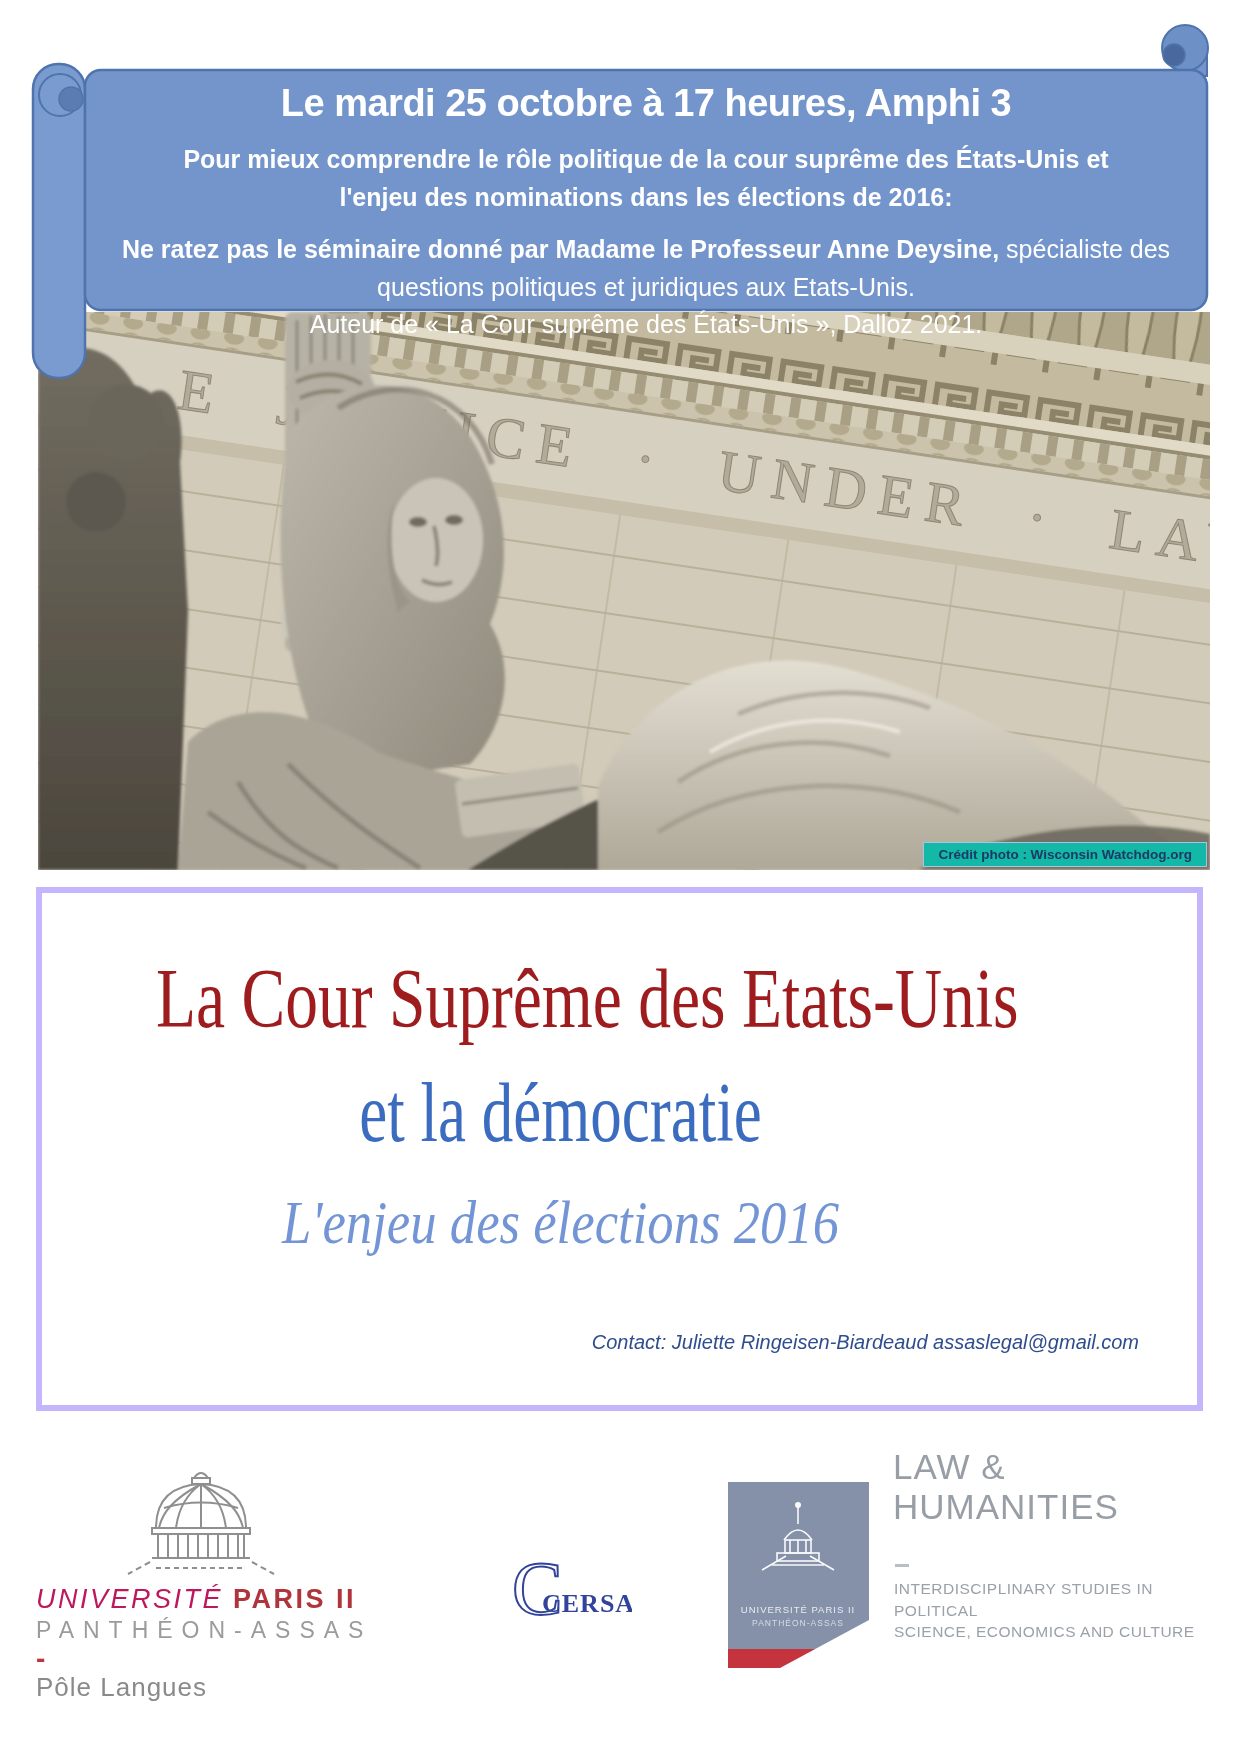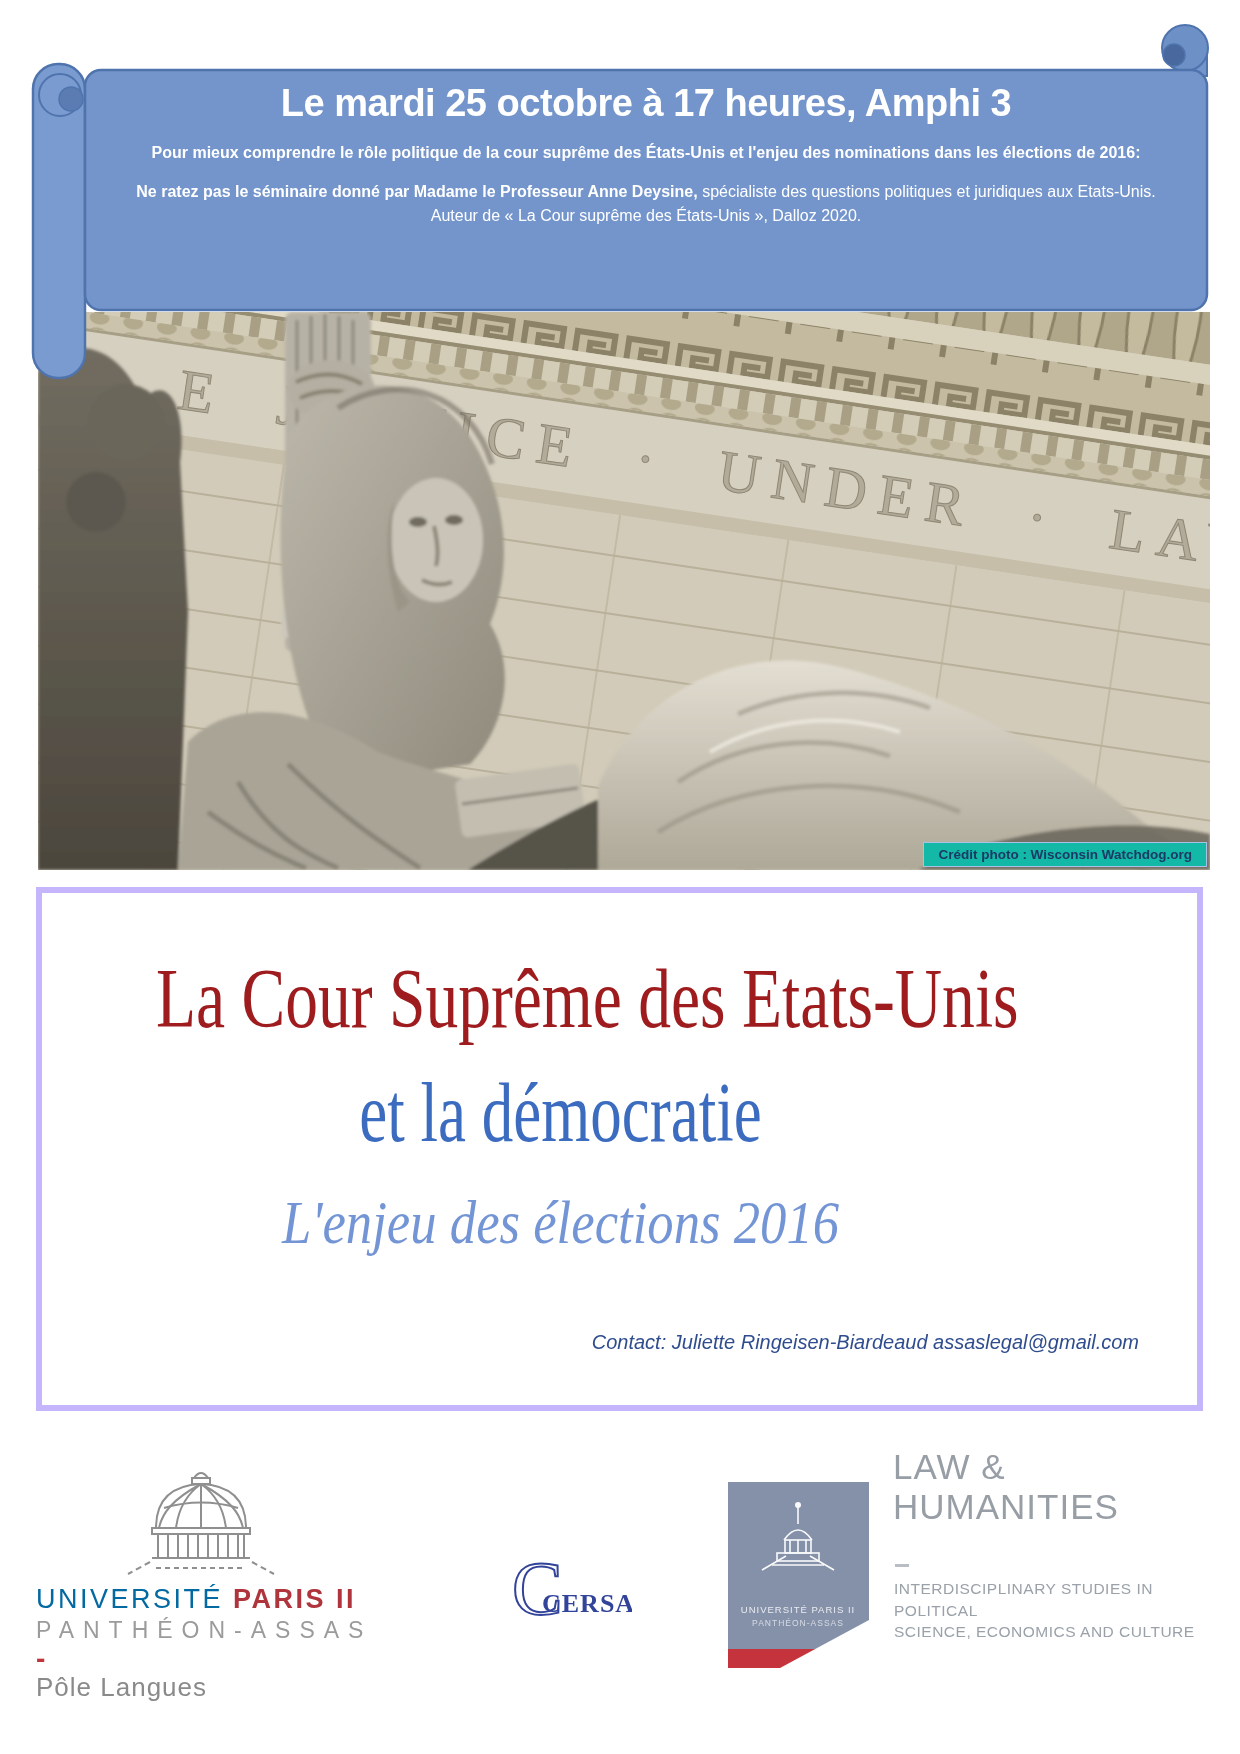--- a/index.html
+++ b/index.html
@@ -3,21 +3,21 @@
 <meta charset="utf-8">
 <style>
   html,body{margin:0;padding:0;background:#ffffff;}
   .page{position:relative;width:1240px;height:1754px;background:#ffffff;overflow:hidden;
         font-family:"Liberation Sans",sans-serif;}
   
   .banner-svg{position:absolute;left:20px;top:12px;width:1200px;height:372px;z-index:3;}
   .banner-content{position:absolute;left:85px;top:70px;width:1122px;height:286px;z-index:4;
         text-align:center;color:#ffffff;}
   .banner-title{margin-top:12px;font-size:38px;font-weight:700;letter-spacing:-.5px;}
-  .banner-p{margin:16px auto 0;font-size:16px;font-weight:600;line-height:1.5;max-width:1010px;}
+  .banner-p{margin:16px auto 0;font-size:25px;font-weight:600;line-height:1.5;max-width:1010px;}
   .banner-p2{max-width:1065px;margin-top:15px;}
   .banner-p .b{font-weight:700;}
   .banner-p .r{font-weight:500;}
   .banner-p3{margin-top:0;font-weight:500;}
   
   .photo{position:absolute;left:38px;top:312px;width:1172px;height:558px;z-index:1;overflow:hidden;}
   .photo svg{display:block;width:100%;height:100%;}
   .credit{position:absolute;right:3px;bottom:3px;background:#14b8a6;border:1px solid #a9c1e6;
         color:#1b3a66;font-size:13.5px;font-weight:700;padding:4px 14px;}
   
@@ -27,21 +27,21 @@
         font-family:"Liberation Serif",serif;white-space:nowrap;}
   .t-red{top:64px;font-size:84px;color:#9e1b1e;transform:scaleX(.78);}
   .t-blue{top:178px;font-size:84px;color:#3c6cbf;transform:scaleX(.75);}
   .t-light{top:298px;font-size:62px;font-style:italic;color:#7495d5;transform:scaleX(.85);}
   .contact{position:absolute;top:438px;left:0;right:58px;text-align:right;
         font-size:20px;font-style:italic;color:#2f4d8e;font-family:"Liberation Sans",sans-serif;}
   
   .logo-p2{position:absolute;left:28px;top:1450px;width:345px;z-index:2;}
   .logo-p2 .dome{display:block;margin:20px auto 6px;}
   .p2-line1{padding-left:8px;font-size:27px;letter-spacing:2.5px;font-weight:500;white-space:nowrap;}
-  .p2-gray{color:#0369a1;} .p2-red{color:#b0343c;font-weight:700;}
+  .p2-gray{color:#be185d;font-style:italic;} .p2-red{color:#b0343c;font-weight:700;}
   .p2-line2{padding-left:8px;margin-top:2px;font-size:23px;letter-spacing:9px;color:#9b9b9b;white-space:nowrap;}
   .p2-dash{padding-left:8px;margin-top:4px;font-size:28px;line-height:.8;font-weight:700;color:#c0343c;}
   .p2-line3{padding-left:8px;margin-top:2px;font-size:26px;letter-spacing:1px;color:#8a8a8a;font-weight:500;}
   .logo-cersa{position:absolute;left:512px;top:1552px;z-index:2;}
   .lh-square{position:absolute;left:728px;top:1482px;width:141px;height:186px;z-index:2;}
   .lh-title{position:absolute;left:893px;top:1447px;font-size:35px;letter-spacing:1px;color:#989ea6;z-index:2;}
   .lh-dash{position:absolute;left:895px;top:1564px;width:14px;height:3px;background:#b9bec5;z-index:2;}
   .lh-sub{position:absolute;left:894px;top:1578px;font-size:15.5px;line-height:1.4;
         letter-spacing:.5px;color:#9aa1a9;z-index:2;}
 </style>
@@ -63,21 +63,21 @@
     <line x1="65" y1="70" x2="65" y2="298" stroke="#4f74ad" stroke-width="2"></line>
 
     <circle cx="40" cy="83" r="21" fill="#7a9bd0" stroke="#4f74ad" stroke-width="2"></circle>
     <circle cx="51" cy="87" r="12" fill="#5b7cb2" stroke="#4f74ad" stroke-width="1.5"></circle>
   </svg>
 
   <div class="banner-content">
     <div class="banner-title">Le mardi 25 octobre à 17 heures, Amphi 3</div>
     <p class="banner-p">Pour mieux comprendre le rôle politique de la cour suprême des États-Unis et l'enjeu des nominations dans les élections de 2016:</p>
     <p class="banner-p banner-p2"><span class="b">Ne ratez pas le séminaire donné par Madame le Professeur Anne Deysine,</span><span class="r"> spécialiste des questions politiques et juridiques aux Etats-Unis.</span></p>
-    <p class="banner-p banner-p3">Auteur de « La Cour suprême des États-Unis », Dalloz 2020.</p>
+    <p class="banner-p banner-p3">Auteur de « La Cour suprême des États-Unis », Dalloz 2021.</p>
   </div>
 
   <div class="photo">
     <svg viewBox="0 0 1172 558" preserveAspectRatio="none">
       <defs>
         <linearGradient id="bg" x1="0" y1="0" x2="1" y2="1">
           <stop offset="0" stop-color="#c9c2ae"></stop>
             <stop offset="1" stop-color="#ded8c9"></stop>
         </linearGradient>
         <linearGradient id="stat" x1="0" y1="0" x2="1" y2="1">

